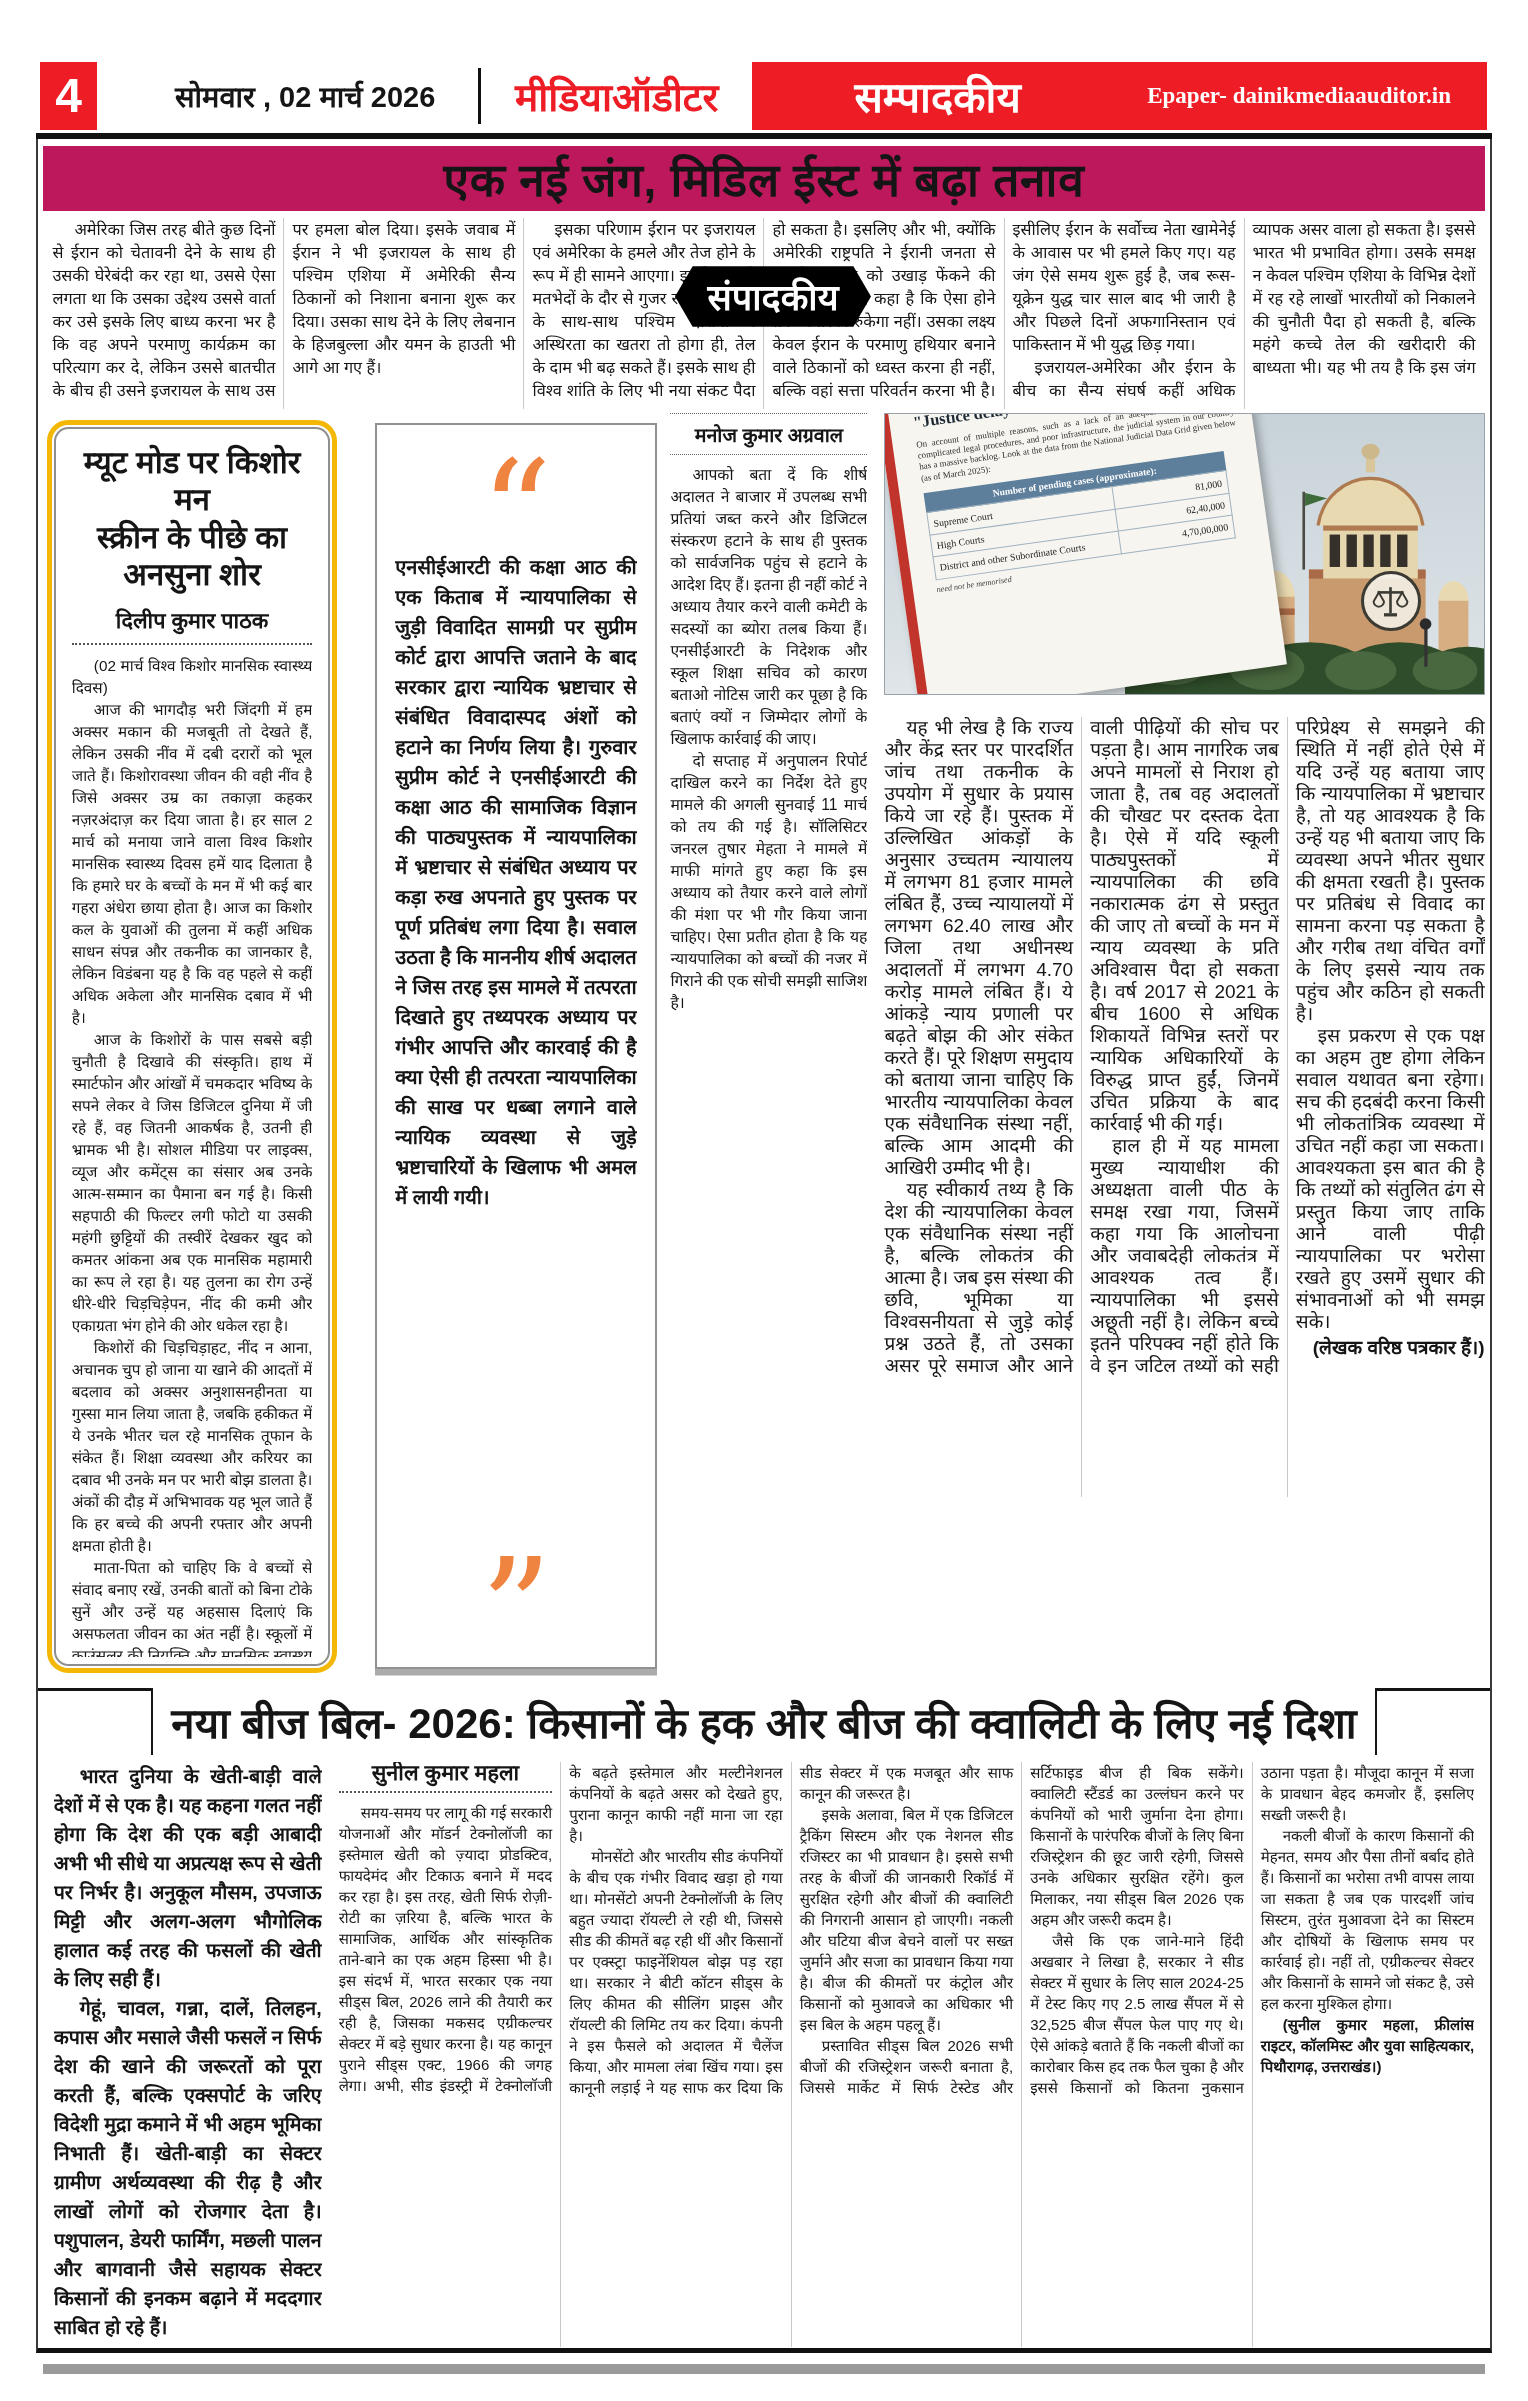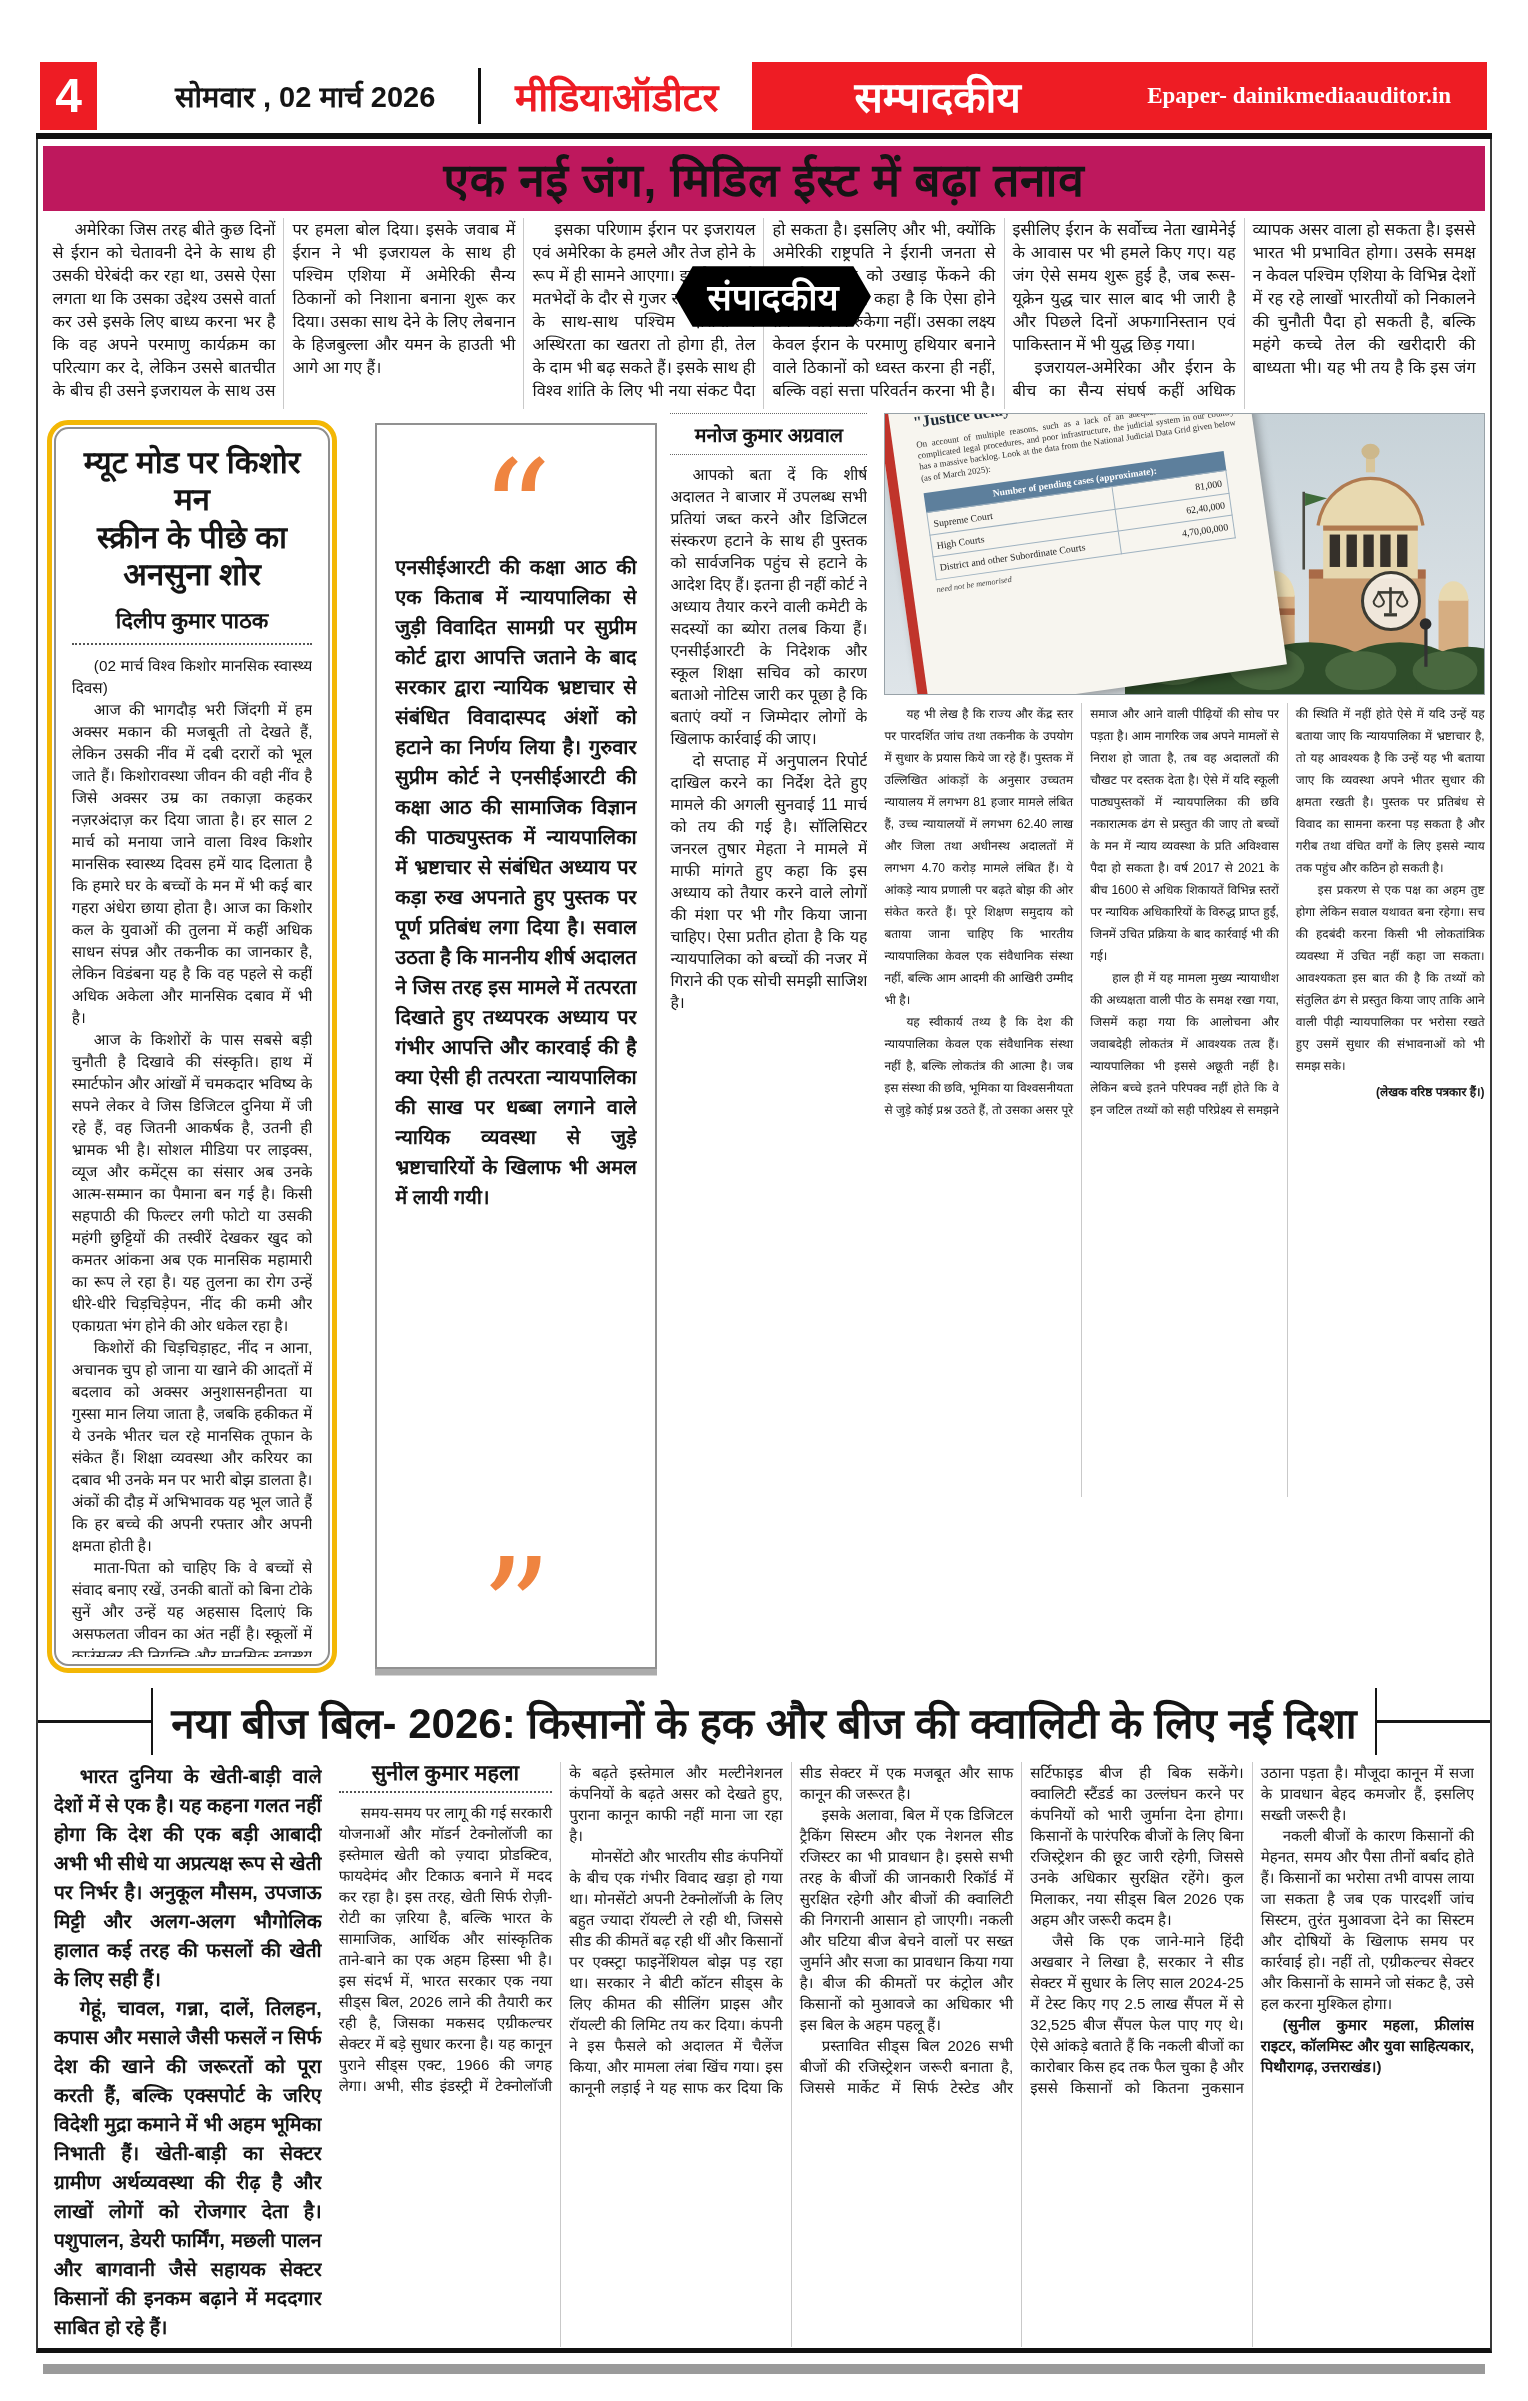--- a/index.html
+++ b/index.html
@@ -57,42 +57,42 @@
   .court { position:absolute; left:622px; top:0; width:835px; height:1270px; }
   .court h1 { font-size:57px; font-weight:bold; text-align:center; line-height:1.05; margin:10.4px 3.9px 14.4px; }
   .court-body { display:flex; gap:17px; margin:0 10.4px; height:1084px; }
   .court-left { width:197px; flex:none; display:flex; flex-direction:column; }
   .court-byline { font-size:19.6px; font-weight:bold; text-align:center; border-top:1.3px dotted #666;
                   border-bottom:1.3px dotted #666; padding:6.5px 0; margin-bottom:9.1px; }
   .court-left-text { flex:1; font-size:15.7px; line-height:22px; text-align:justify; overflow:hidden; }
   .court-right { flex:1; display:flex; flex-direction:column; min-width:0; }
   .photo { height:282px; position:relative; overflow:hidden; border:0.7px solid #98a2a8;
            background:linear-gradient(#c7d2d8,#dfe5e9); flex:none; }
-  .right-cols { margin-top:8px; flex:1; column-count:3; column-gap:17px; column-rule:0.7px solid #c9c9c9;
-                font-size:12px; line-height:22px; text-align:justify; overflow:hidden; }
+  .right-cols { margin-top:22px; flex:1; column-count:3; column-gap:17px; column-rule:0.7px solid #c9c9c9;
+                font-size:19px; line-height:22px; text-align:justify; overflow:hidden; }
   .sig { text-align:right; font-weight:bold; margin-top:3.9px; }
   
   .snippet { position:absolute; left:-10.4px; top:-22px; width:370px; height:327px; background:#f7f5ef;
              transform:rotate(-8deg); transform-origin:top left; box-shadow:3.9px 5.2px 9.1px rgba(0,0,0,.3);
              border-left:10.4px solid #c0342b; padding:26px 17px 0 23.5px; }
   .snippet-quote { font-family:"Liberation Serif","DejaVu Serif",serif; font-weight:bold; font-size:16.3px; color:#1d2a36; }
   .snippet-para { font-size:8.8px; line-height:11.4px; text-align:justify; color:#2e2e2e; margin-top:6.5px;
                   font-family:"Liberation Serif","DejaVu Serif",serif; }
   .snippet-table { width:95%; margin-top:9.1px; border-collapse:collapse; font-family:"Liberation Serif","DejaVu Serif",serif; }
   .snippet-table th { background:#5d7f9c; color:#fff; font-size:9.5px; padding:4.6px 3.9px; text-align:center; }
   .snippet-table td { border:0.7px solid #9fb2c0; font-size:9.8px; padding:5.2px 5.2px; color:#222; }
   .snippet-table td.val { text-align:right; width:38%; }
   .snippet-foot { font-size:8.2px; font-style:italic; color:#444; margin-top:5.2px;
                   font-family:"Liberation Serif","DejaVu Serif",serif; }
   .emblem { position:absolute; right:63px; bottom:63px; width:60px; height:60px; border:3.3px solid #3b3b33;
             border-radius:50%; background:rgba(247,245,239,.85); display:flex; align-items:center; justify-content:center; }
   .building-svg { position:absolute; right:0; bottom:0; width:60%; height:100%; }
   
   .seed { position:absolute; top:1549px; left:0; width:100%; height:661px; }
-  .seed-head { display:flex; align-items:center; margin-bottom:6.5px; }
+  .seed-head { display:flex; margin-bottom:6.5px; }
   .seed-head .line { flex:1; height:2.6px; background:#151515; }
   .seed-head h2 { font-size:42px; font-weight:bold; padding:5.2px 18.3px; border-left:2.6px solid #151515;
                   border-right:2.6px solid #151515; white-space:nowrap; }
   .seed-body { display:flex; gap:17px; margin:2.6px 15.7px 0; height:585px; overflow:hidden; }
   .seed-intro { width:268px; flex:none; font-size:19.6px; line-height:29px; font-weight:bold;
                 text-align:justify; overflow:hidden; }
   .seed-intro .para { text-indent:26px; }
   .seed-cols { flex:1; column-count:5; column-gap:17px; column-rule:0.7px solid #c9c9c9;
                font-size:15px; line-height:21px; text-align:justify; overflow:hidden; min-width:0; }
   .seed-byline { font-size:21.6px; font-weight:bold; text-align:center; border-bottom:2px dotted #555;

